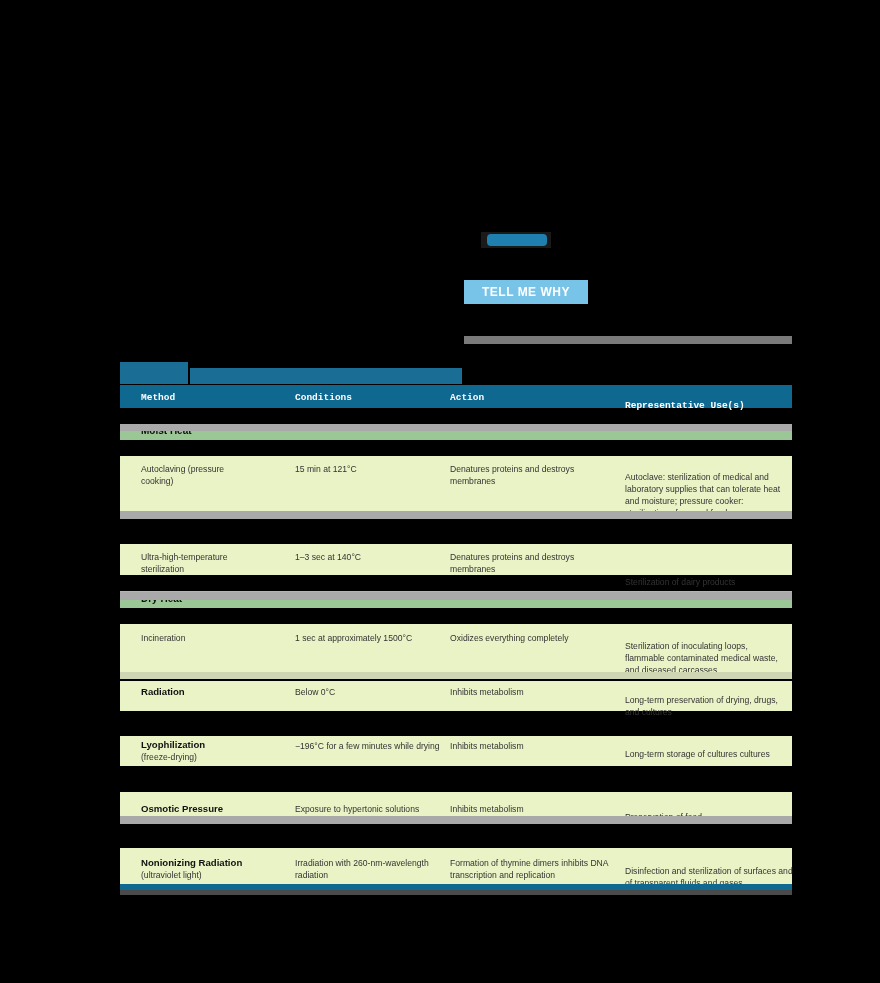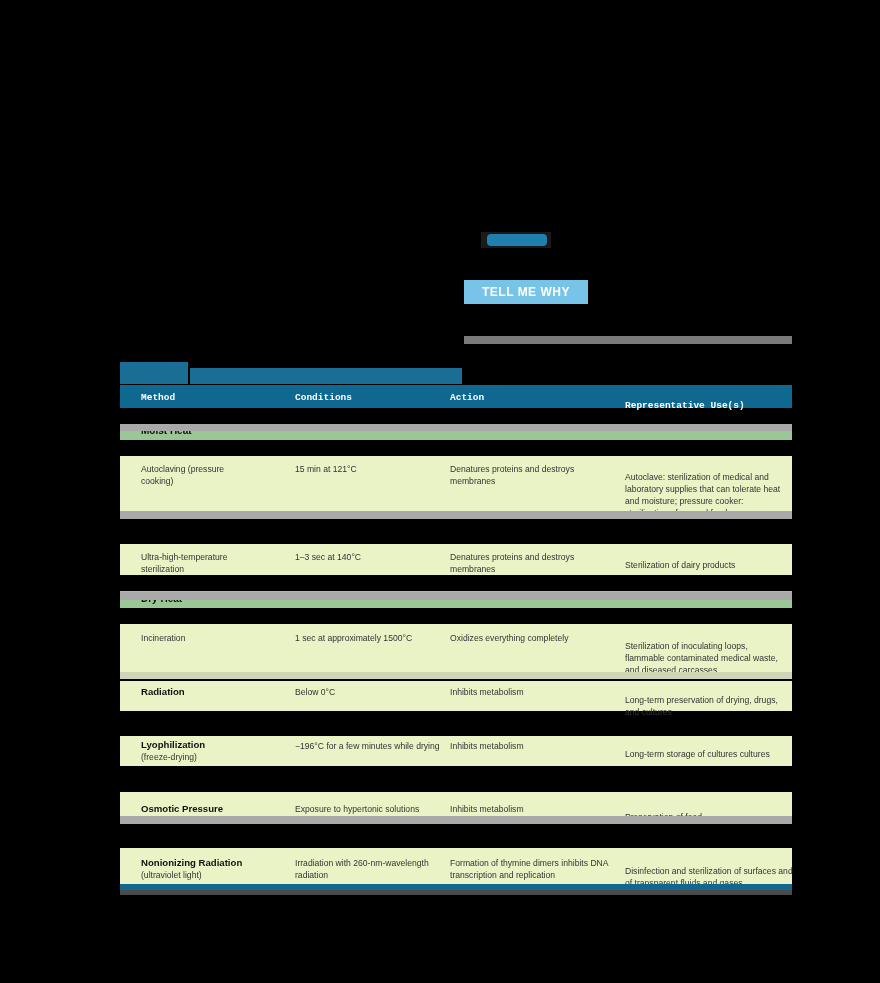--- a/index.html
+++ b/index.html
@@ -50,21 +50,21 @@
   <span class="c2" style="top:7px;width:160px;">15 min at 121°C</span>
   <span class="c3" style="top:7px;width:160px;">Denatures proteins and destroys membranes</span>
   <span class="c4" style="top:7px;width:160px;">Autoclave: sterilization of medical and laboratory supplies that can tolerate heat and moisture; pressure cooker: sterilization of canned food</span>
 </div>
 <div class="abs strip" style="top:511px;height:8px;"></div>
 
 <div class="abs row" style="top:544px;height:31px;">
   <span class="c1" style="top:7px;width:115px;">Ultra-high-temperature sterilization</span>
   <span class="c2" style="top:7px;width:160px;">1–3 sec at 140°C</span>
   <span class="c3" style="top:7px;width:160px;">Denatures proteins and destroys membranes</span>
-  <span class="c4" style="top:7px;width:160px;">Sterilization of dairy products</span>
+  <span class="c4" style="top:24px;width:160px;">Sterilization of dairy products</span>
 </div>
 
 <div class="abs cat" style="top:575px;height:17px;">
   <span class="abs" style="left:21px;top:2px;">Dry Heat</span>
 </div>
 <div class="abs strip" style="top:592px;height:8px;"></div>
 
 <div class="abs row" style="top:624px;height:48px;">
   <span class="c1" style="top:8px;width:115px;">Incineration</span>
   <span class="c2" style="top:8px;width:170px;">1 sec at approximately 1500°C</span>

